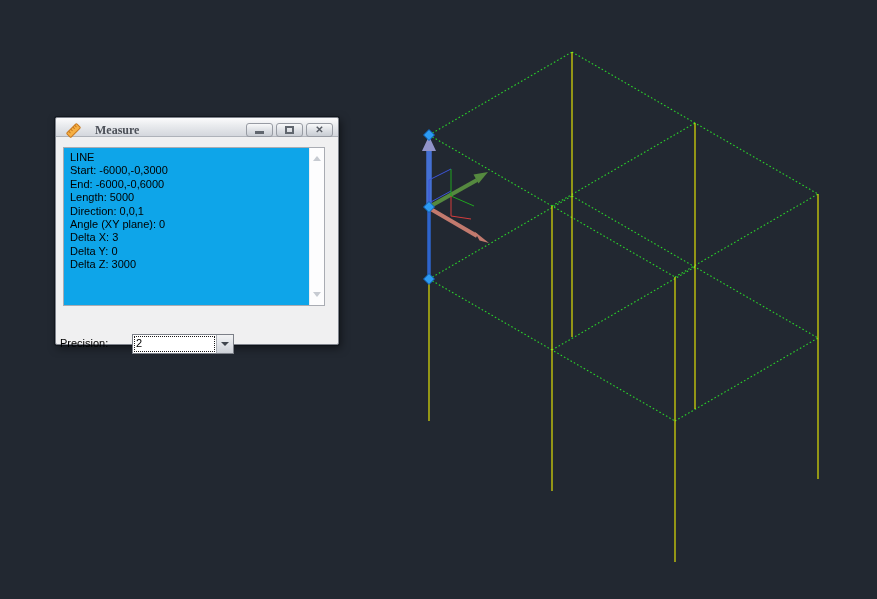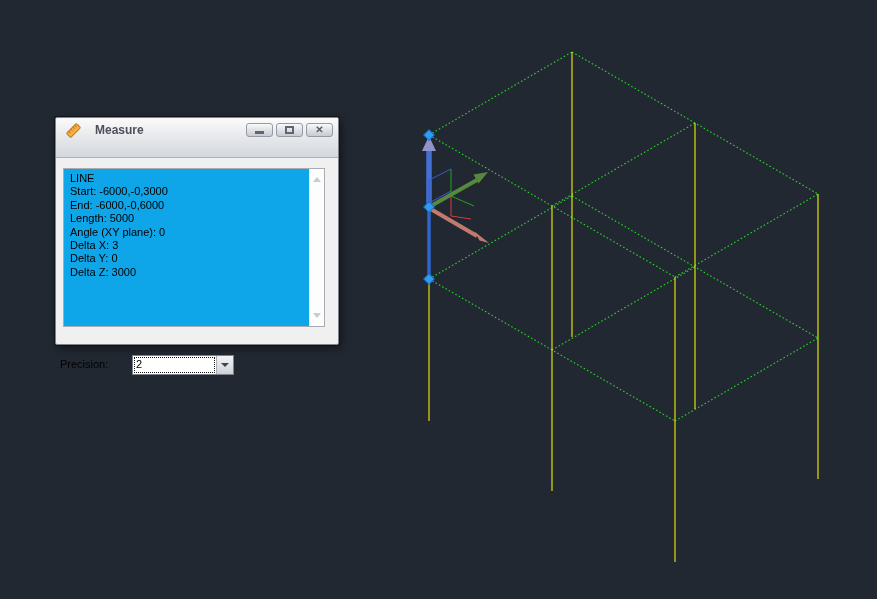--- a/index.html
+++ b/index.html
@@ -11,24 +11,25 @@
 
   
   .dialog {
     position:absolute; left:55px; top:117px; width:284px; height:228px;
     background:#F0F0F1;
     border:1px solid #7E828B;
     border-radius:2px;
     box-shadow:0 0 0 1px rgba(10,14,20,.55), 2px 3px 9px rgba(0,0,0,.5);
   }
   .titlebar {
-    position:relative; height:40px;
+    position:relative; height:19px;
     background:linear-gradient(#FBFBFC, #E8EAED 45%, #D4D7DD);
     border-bottom:1px solid #AEB2B9;
     border-radius:2px 2px 0 0;
+    font-family:Liberation Serif, serif;
   }
   .titlebar .icon { position:absolute; left:9px; top:4px; width:17px; height:17px; }
   .titlebar .title {
     position:absolute; left:39px; top:5px;
     font-size:12px; font-weight:bold; color:#4C5058;
   }
   .winbtns { position:absolute; right:5px; top:5px; display:flex; gap:3px; }
   .winbtn {
     width:27px; height:14px;
     border:1px solid #979BA3; border-radius:3px;
@@ -144,21 +145,21 @@
           <span class="glyph-max"></span>
         </div>
         <div class="winbtn">
           <span class="glyph-close">✕</span>
         </div>
       </div>
     </div>
 
     <div class="dlg-body">
       <div class="textarea">
-        <div class="meas-lines"><div>LINE</div><div>Start: -6000,-0,3000</div><div>End: -6000,-0,6000</div><div>Length: 5000</div><div>Angle (XY plane): 0</div><div>Delta X: 3</div><div>Delta Y: 0</div><div>Delta Z: 3000</div></div>
+        <div class="meas-lines"><div>LINE</div><div>Start: -6000,-0,3000</div><div>End: -6000,-0,6000</div><div>Length: 5000</div><div>Direction: 0,0,1</div><div>Angle (XY plane): 0</div><div>Delta X: 3</div><div>Delta Y: 0</div><div>Delta Z: 3000</div></div>
         <div class="scrollbar">
           <div class="sb-up"></div>
           <div class="sb-down"></div>
         </div>
       </div>
 
       <div class="precision-row">
         <span class="precision-label">Precision:</span>
         <div class="combo">
           <div class="combo-field">2</div>

